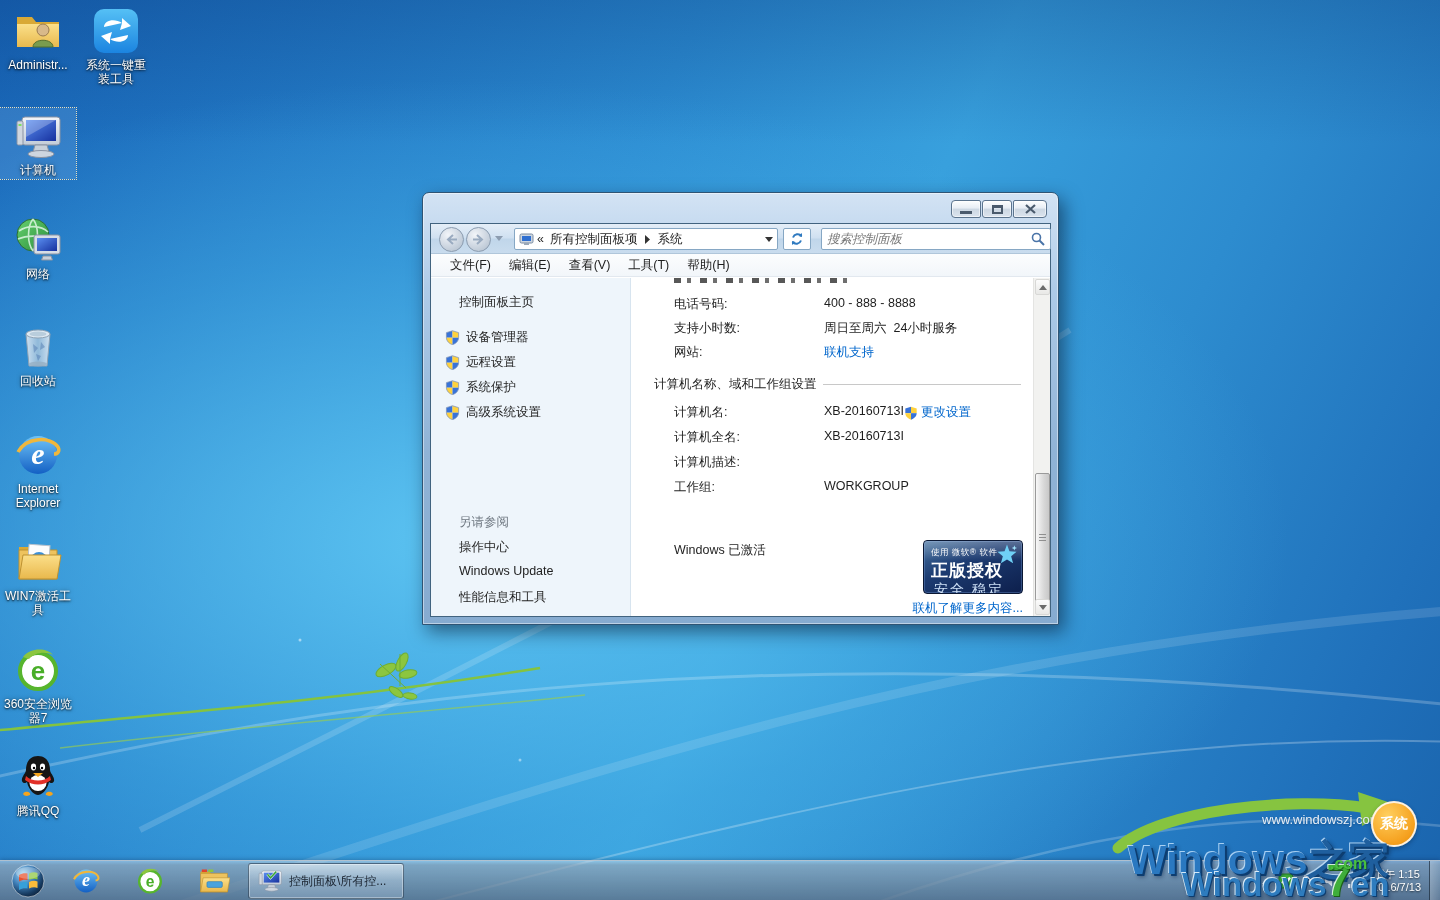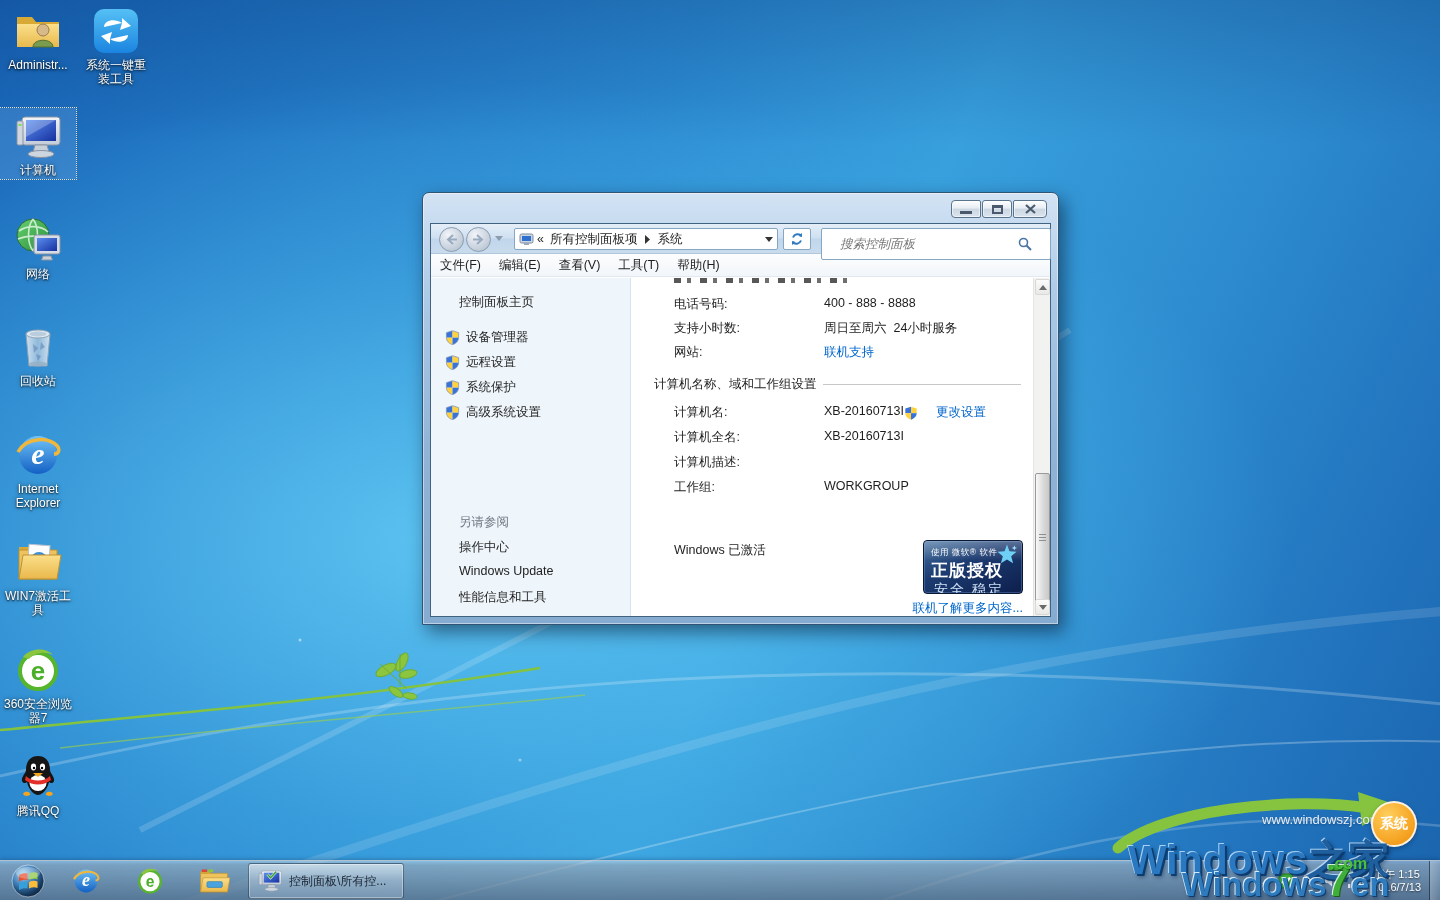--- a/index.html
+++ b/index.html
@@ -45,26 +45,26 @@
     border-bottom:1px solid #b0c6da; }
   .navcircle { position:absolute; top:3px; width:25px; height:25px; border-radius:50%;
     background:radial-gradient(circle at 35% 30%, #f2f5f9, #ccd5e0 55%, #aebccb 100%);
     border:1px solid #8b9cb0; display:flex; align-items:center; justify-content:center; }
   .addrbox { position:absolute; left:83px; top:4px; width:264px; height:22px; background:#fff;
     border:1px solid #86a7c4; border-radius:2px; display:flex; align-items:center;
     font-size:12.5px; color:#1e1e1e; padding:0 4px; }
   .addrbox .crumbtxt { margin:0 3px; }
   .refreshbtn { position:absolute; left:352px; top:4px; width:28px; height:22px; background:#fff;
     border:1px solid #86a7c4; border-radius:2px; display:flex; align-items:center; justify-content:center; }
-  .searchbox { position:absolute; left:390px; top:4px; width:230px; height:32px; background:#fff;
-    border:1px solid #86a7c4; border-radius:2px; display:flex; align-items:center; padding:0 18px; }
+  .searchbox { position:absolute; left:390px; top:4px; width:230px; height:22px; background:#fff;
+    border:1px solid #86a7c4; border-radius:2px; display:flex; align-items:center; padding:0 5px; }
   .searchbox input { flex:1; border:none; outline:none; font-size:12.5px; font-style:italic;
     color:#8a8f96; font-family:inherit; background:transparent; }
   .menubar { height:23px; background:linear-gradient(180deg,#fcfdfe,#f2f6fa);
-    border-bottom:1px solid #e2e8ef; display:flex; align-items:center; 
+    border-bottom:1px solid #e2e8ef; display:flex; align-items:center; padding-left:10px;
     font-size:12.5px; color:#1e1e1e; }
   .menubar span { padding:3px 9px; }
 
   .content { position:absolute; left:0; right:0; top:54px; bottom:0; background:#fff; }
   .sidebar { position:absolute; left:0; top:0; bottom:0; width:200px; background:#eef5fb;
     border-right:1px solid #d7e4ef; font-size:12.5px; color:#1e1e1e; }
   .side-item { position:absolute; left:28px; white-space:nowrap; cursor:pointer; }
   .side-task { position:absolute; left:14px; display:flex; align-items:center; gap:6px;
     white-space:nowrap; cursor:pointer; }
   .side-gray { color:#6e7780; }
@@ -493,21 +493,21 @@
           </div>
 
           <div class="sect" style="top:98px">
             <span>计算机名称、域和工作组设置</span>
               <div class="rule"></div>
           </div>
 
           <div class="mrow" style="top:126px">
             <span class="mlabel">计算机名:</span>
             <span class="mvalue">XB-20160713I</span>
-            <span style="position:absolute;left:272px;display:flex;align-items:center;gap:18px">
+            <span style="position:absolute;left:272px;display:flex;align-items:center;gap:3px">
               <svg width="14" height="14" viewBox="0 0 16 16">
                   <g clip-path="url(#sh1)">
                     <rect width="8" height="8.2" fill="#3873d9"></rect>
                     <rect x="8" width="8" height="8.2" fill="#ffd23e"></rect>
                     <rect y="8.2" width="8" height="8" fill="#ffd23e"></rect>
                     <rect x="8" y="8.2" width="8" height="8" fill="#3873d9"></rect>
                   </g>
                 </svg>
               <span class="link">更改设置</span>
             </span>

